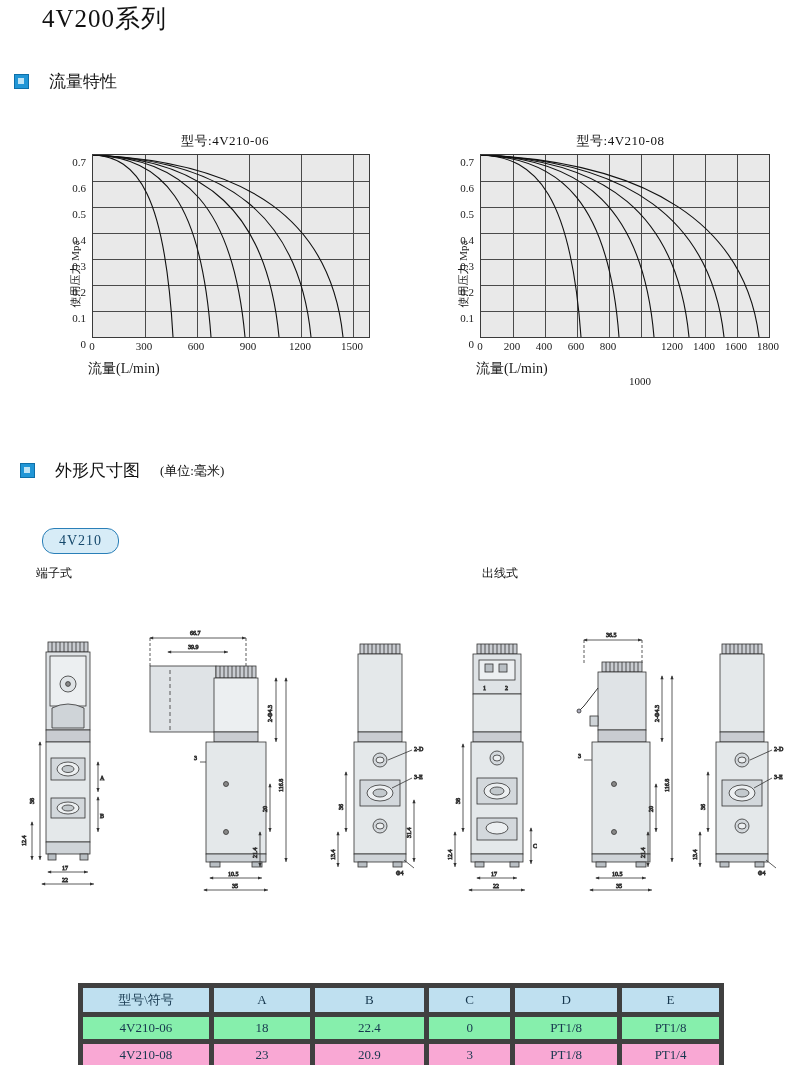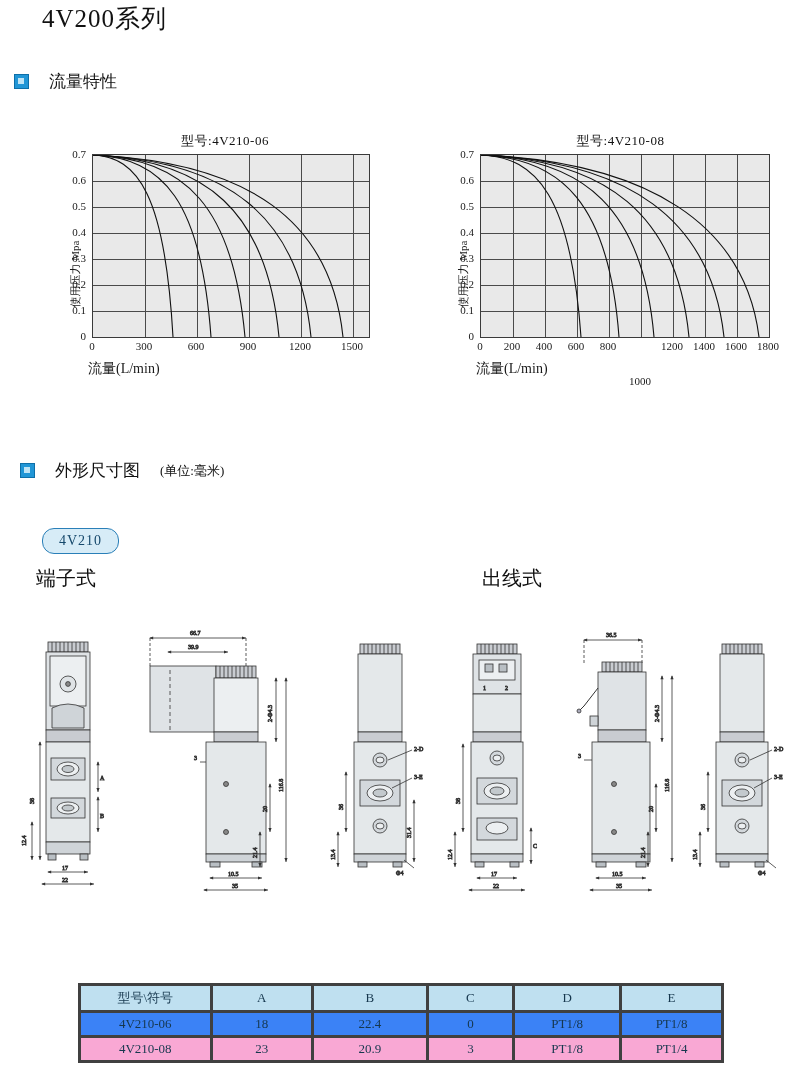--- a/index.html
+++ b/index.html
@@ -42,21 +42,21 @@
   .plot-wrap{position:relative;}
   .ylabel{
     position:absolute;left:-4px;top:50%;
     transform:translateY(-50%) rotate(-90deg);
     transform-origin:center;
     font-size:11px;white-space:nowrap;font-family:"Liberation Serif", serif;
   }
   .yticks{position:absolute;top:0;width:30px;}
   .ytick{
     position:absolute;right:4px;font-size:11px;
-    font-family:"Liberation Serif", serif;transform:translateY(-50%);
+    font-family:"Liberation Serif", serif;transform:translateY(-50%);margin-top:8px;
   }
   .plot{
     position:absolute;border:1px solid #3a3a3a;background:#e9e9e9;
     overflow:hidden;
   }
   .gl{position:absolute;background:#4a4a4a;}
   .xticks{position:absolute;}
   .xtick{
     position:absolute;font-size:11px;font-family:"Liberation Serif", serif;
     transform:translateX(-50%);
@@ -68,42 +68,42 @@
 
   
   .chip{
     position:absolute;left:42px;top:528px;
     border:1px solid #2a7fb8;border-radius:12px;
     background:#d7ecf7;
     padding:4px 16px;font-family:"Liberation Serif", serif;
     font-size:14px;color:#15486b;letter-spacing:1px;
   }
   .subcap{
-    position:absolute;font-family:Liberation Sans, sans-serif;font-size:20px;color:#111;
+    position:absolute;font-family:Liberation Sans, sans-serif;font-size:12px;color:#111;
   }
 
   
   .draw{position:absolute;}
   .dim2{font-family:"Liberation Serif", serif;font-size:6px;fill:#333;}
 
   
   table.spec{
     position:absolute;left:78px;top:983px;
     border-collapse:collapse;
     font-family:"Liberation Serif", serif;font-size:13px;
   }
   table.spec th, table.spec td{
-    border:3px solid #404040;
+    border:5px solid #404040;
     text-align:center;
     padding:3px 0;
     color:#16374e;
   }
   table.spec thead th{background:#bfe0f0;font-weight:normal;}
   table.spec tbody tr.alt td{background:#f9a8d4;}
-  table.spec tbody tr td{background:#3b82f6;}
+  table.spec tbody tr td{background:#86efac;}
   table.spec td.c0,table.spec th.c0{width:130px;}
   table.spec td.c1,table.spec th.c1{width:100px;}
   table.spec td.c2,table.spec th.c2{width:113px;}
   table.spec td.c3,table.spec th.c3{width:85px;}
   table.spec td.c4,table.spec th.c4{width:105px;}
   table.spec td.c5,table.spec th.c5{width:100px;}
 </style>
 </head>
 <body>
 

